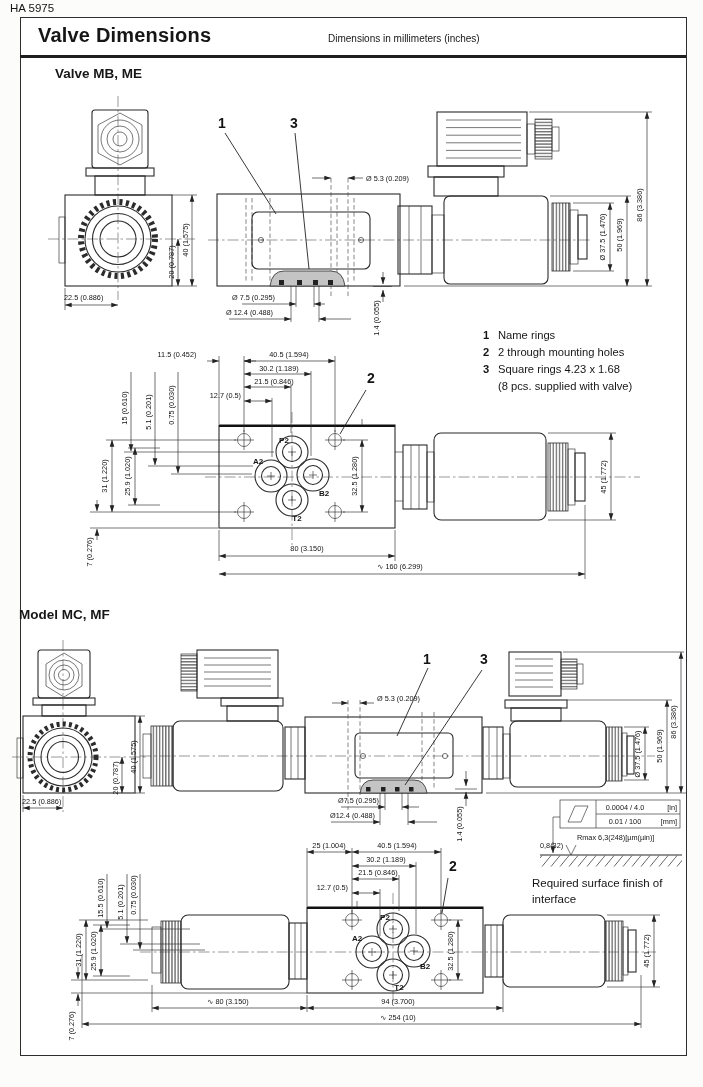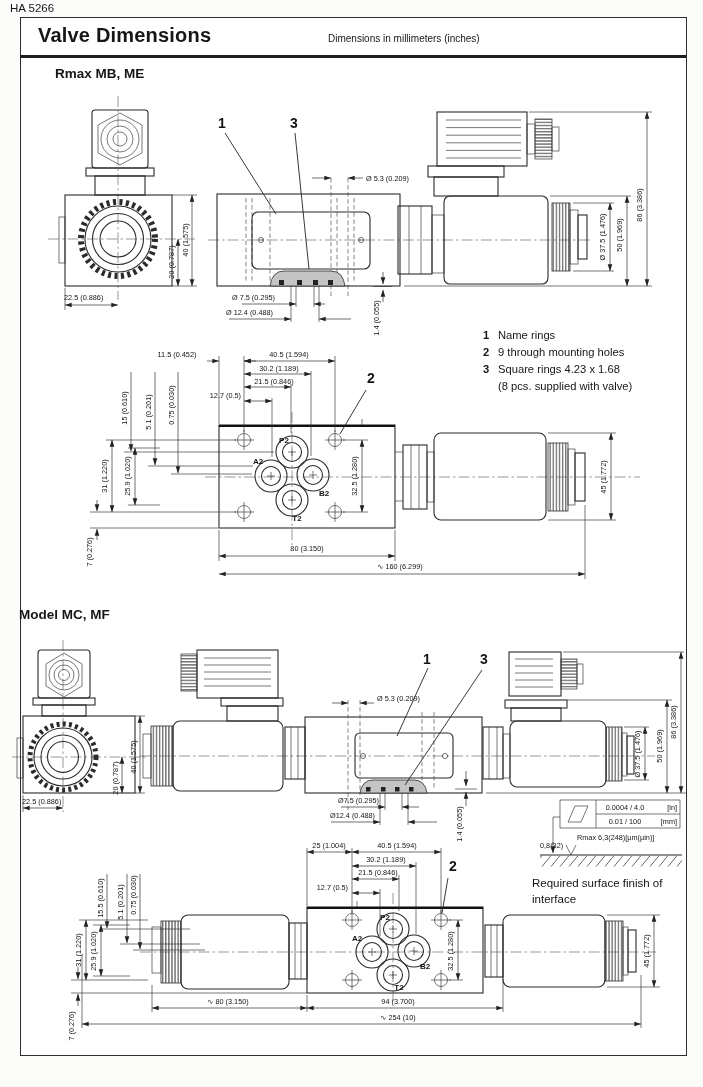--- a/index.html
+++ b/index.html
@@ -39,35 +39,35 @@
   .mid{text-anchor:middle;}
   .end{text-anchor:end;}
   .call{font-size:14px;font-weight:bold;}
   .port{font-size:8px;font-weight:bold;}
   .cap{font-size:11.5px;}
 </style>
 </head>
 <body>
 
 <div class="abs" id="frame"></div>
-<div class="abs" id="doc-code">HA 5266</div>
+<div class="abs" id="doc-code">HA 5975</div>
 <div class="abs" id="page-title">Valve Dimensions</div>
 <div class="abs" id="page-subtitle">Dimensions in millimeters (inches)</div>
 <div class="abs" id="title-rule"></div>
-<div class="abs model-heading" style="left:55px;top:66px;">Rmax MB, ME</div>
+<div class="abs model-heading" style="left:55px;top:66px;">Valve MB, ME</div>
 <div class="abs model-heading" style="left:19px;top:607px;">Model MC, MF</div>
 
 <div class="abs" id="legend">
   <div class="leg-row">
       <span class="leg-num">1</span>
       <span>Name rings</span>
     </div>
   <div class="leg-row">
       <span class="leg-num">2</span>
-      <span>9 through mounting holes</span>
+      <span>2 through mounting holes</span>
     </div>
   <div class="leg-row">
       <span class="leg-num">3</span>
       <span>Square rings 4.23 x 1.68</span>
     </div>
   <div class="leg-row">
       <span class="leg-num"></span>
       <span>(8 pcs. supplied with valve)</span>
     </div>
 </div>

